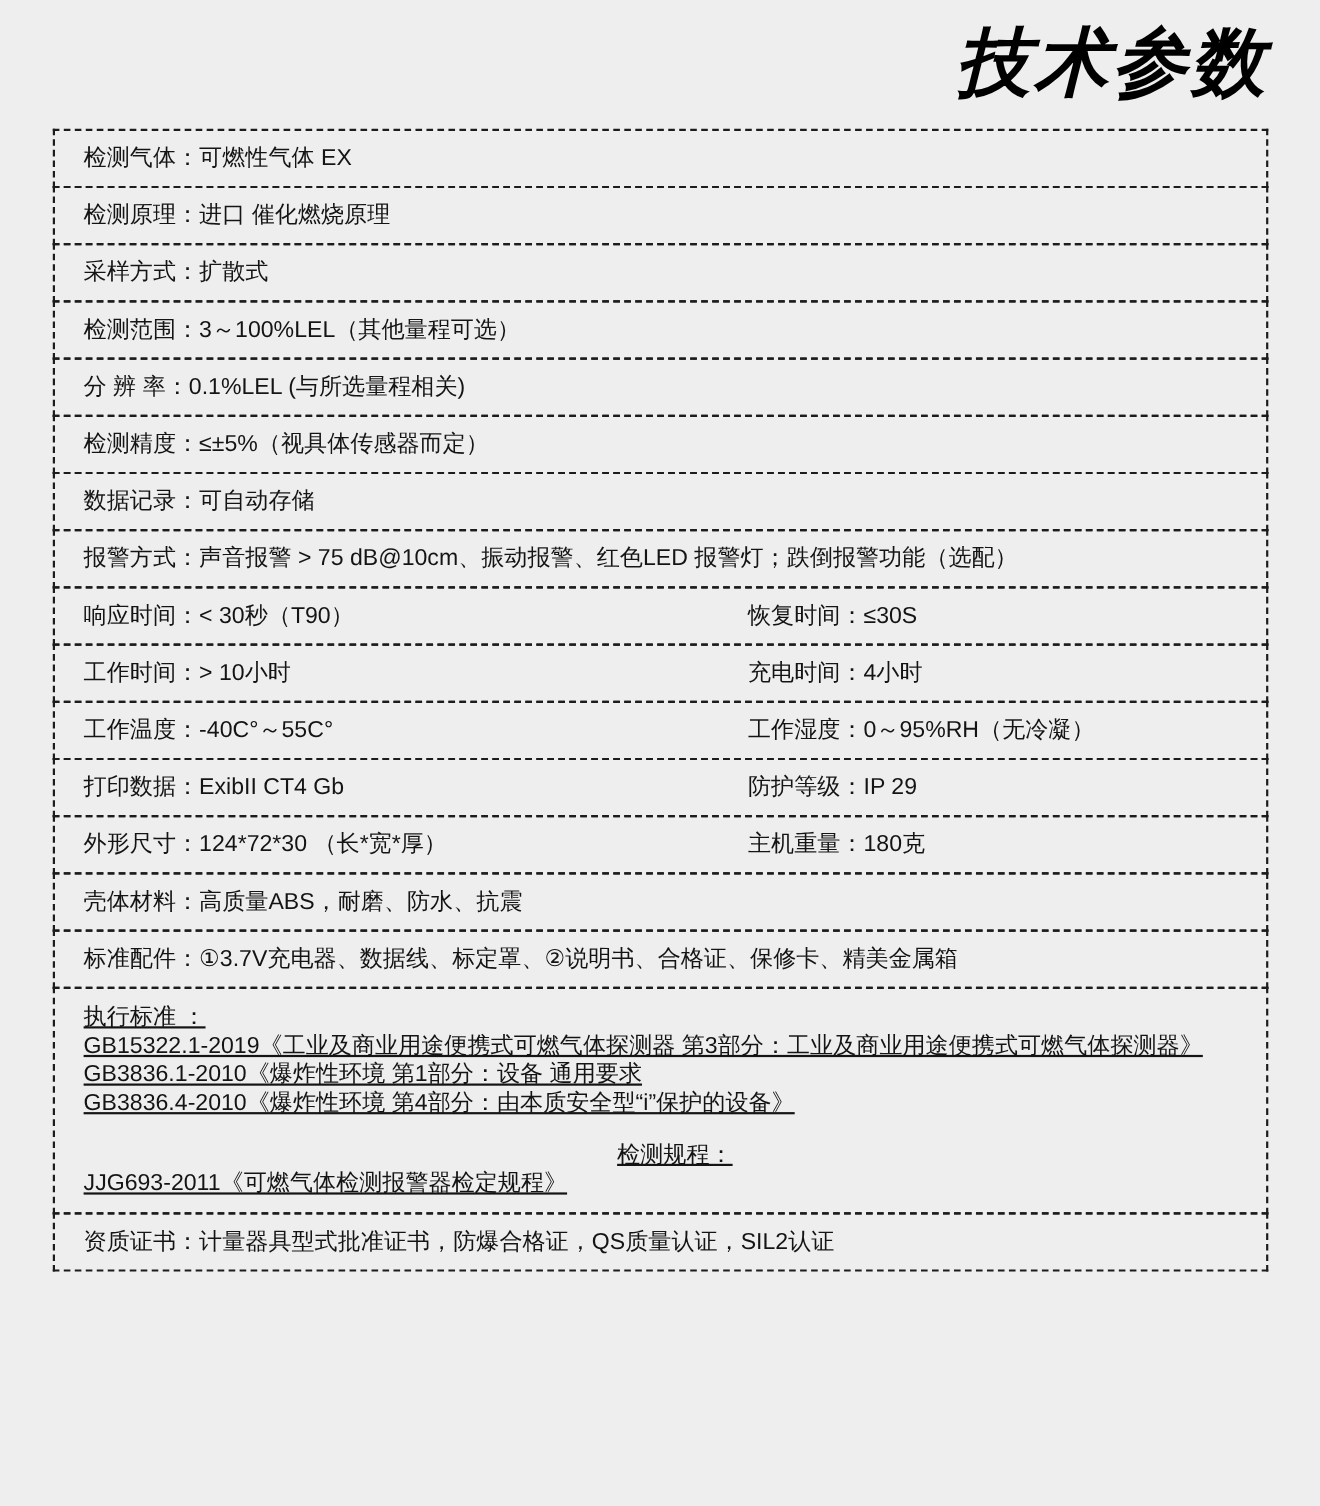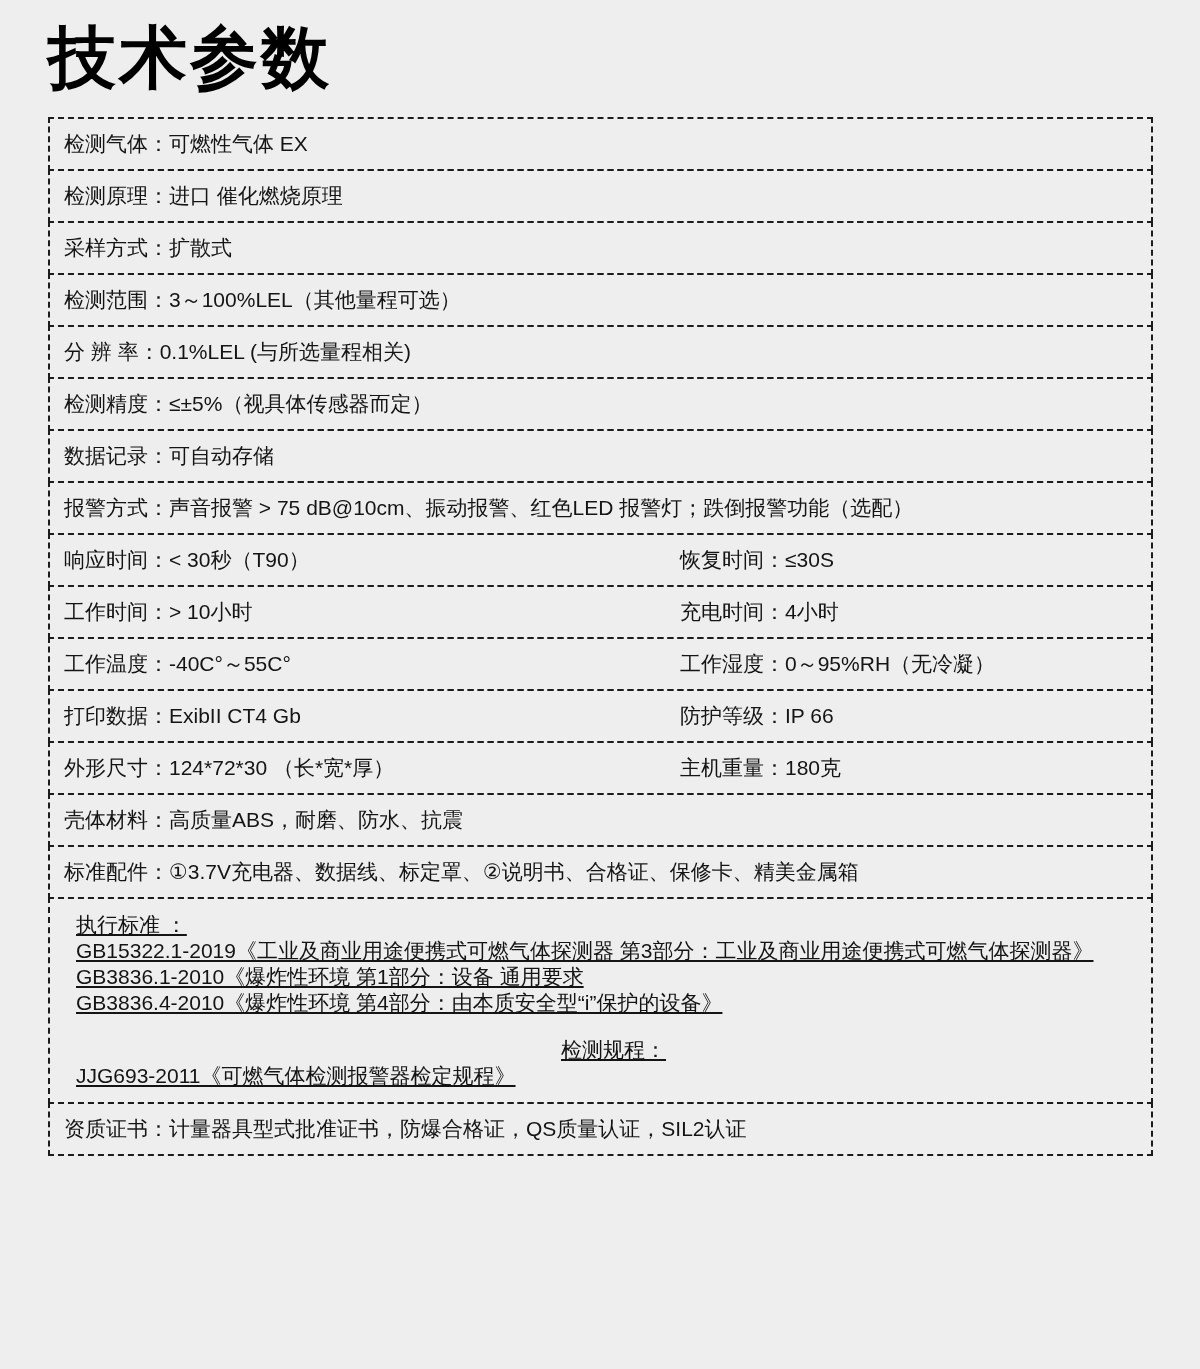--- a/index.html
+++ b/index.html
@@ -8,39 +8,40 @@
     background:#eeeeee;
     color:#141414;
     font-family:"Liberation Sans","DejaVu Sans",sans-serif;
     overflow:hidden;
   }
   .page{padding:20px 47px 0 48px;}
   .page-title{
     font-size:68px;
     font-weight:700;
     line-height:1.1;
-    text-align:left;
+    text-align:right;
     margin:0 0 22px 0;
     letter-spacing:3px;
     color:#000;
+    font-style:italic;
   }
   .spec-table{width:1105px;}
   .row{
     box-sizing:border-box;
     border:2px dashed #1c1c1c;
     margin-top:-2px;
     min-height:54px;
     display:flex;
     align-items:center;
     font-size:21px;
     line-height:25px;
     white-space:nowrap;
   }
   .row:first-child{margin-top:0;}
-  .cell{padding-left:14px;}
+  .cell{padding-left:26px;}
   .two-col .left{
     box-sizing:border-box;
     width:630px;
     flex:none;
   }
   .two-col .right{padding-left:0;}
   .row.block{
     display:block;
     padding:13px 0 13px 26px;
     white-space:normal;
@@ -106,21 +107,21 @@
       <span class="cell right">充电时间：4小时</span>
     </div>
 
     <div class="row two-col">
       <span class="cell left">工作温度：-40C°～55C°</span>
       <span class="cell right">工作湿度：0～95%RH（无冷凝）</span>
     </div>
 
     <div class="row two-col">
       <span class="cell left">打印数据：ExibII CT4 Gb</span>
-      <span class="cell right">防护等级：IP 66</span>
+      <span class="cell right">防护等级：IP 29</span>
     </div>
 
     <div class="row two-col">
       <span class="cell left">外形尺寸：124*72*30 （长*宽*厚）</span>
       <span class="cell right">主机重量：180克</span>
     </div>
 
     <div class="row">
       <span class="cell">壳体材料：高质量ABS，耐磨、防水、抗震</span>
     </div>

